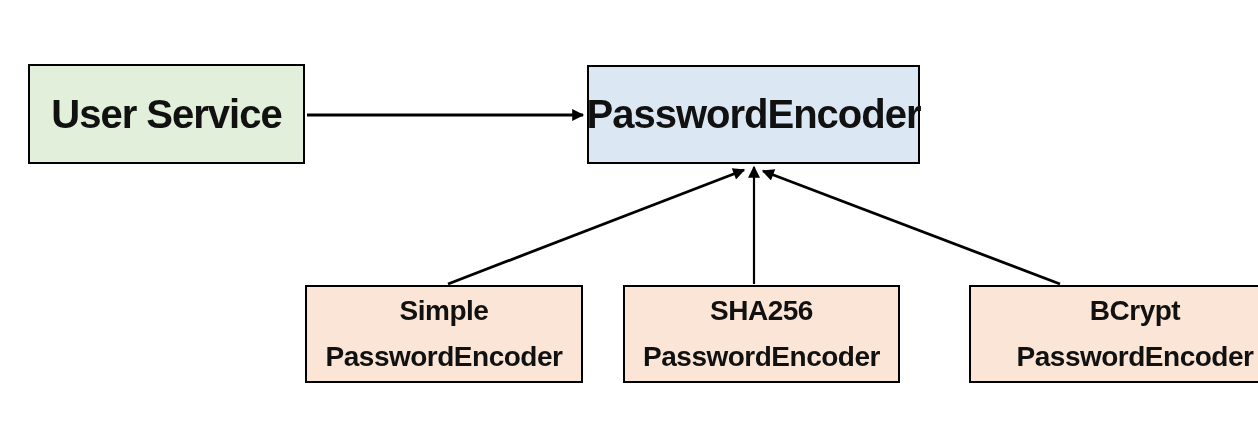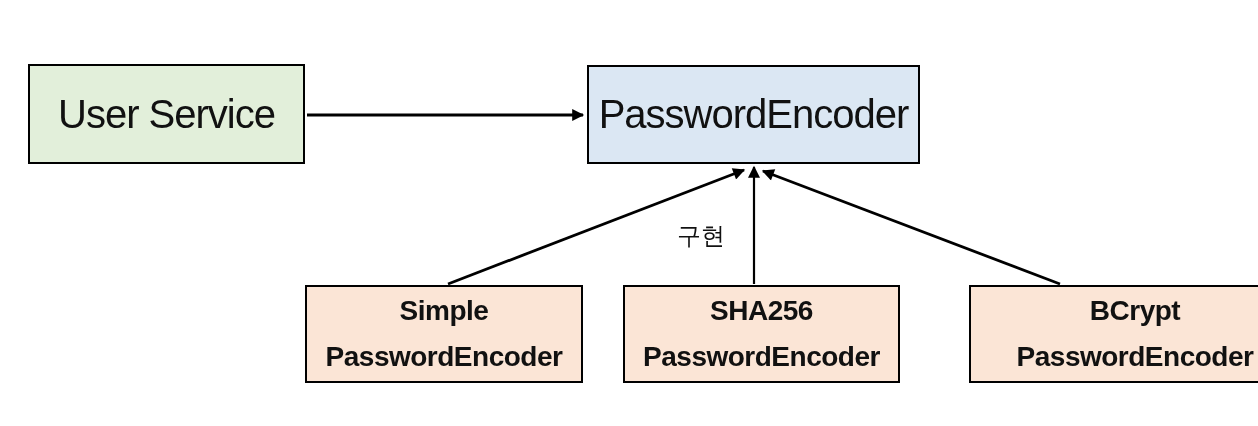--- a/index.html
+++ b/index.html
@@ -27,21 +27,21 @@
     border: 2px solid #000000;
     display: flex;
     flex-direction: column;
     align-items: center;
     justify-content: center;
     text-align: center;
     color: #111111;
   }
   .node-top {
     font-size: 40px;
-    font-weight: 400;
+    font-weight: 700;
     letter-spacing: -1px;
   }
   .node-impl {
     font-size: 28px;
     font-weight: 600;
     letter-spacing: -0.5px;
     line-height: 1.3;
     gap: 9px;
   }
   #user-service {
@@ -119,15 +119,14 @@
     <span>SHA256</span>
     <span>PasswordEncoder</span>
   </div>
 
   <div class="node node-impl" id="bcrypt-encoder">
     <span>BCrypt</span>
     <span>PasswordEncoder</span>
   </div>
 
 
-  <div class="edge-label" id="implements-label">구현</div>
 
 </div>
 
 </body></html>

